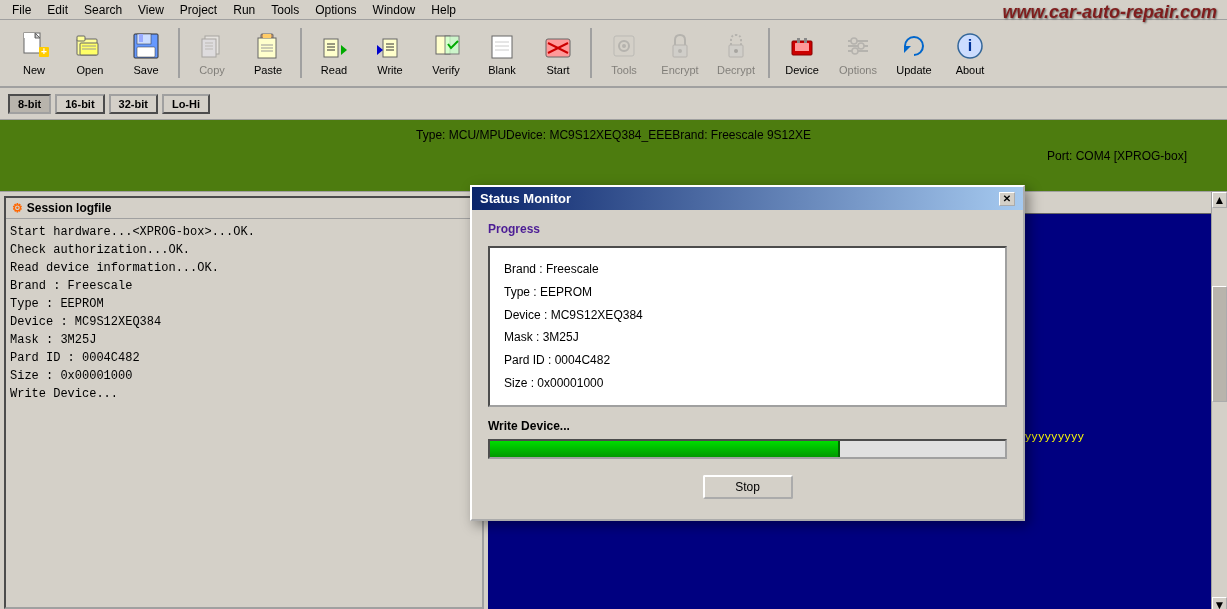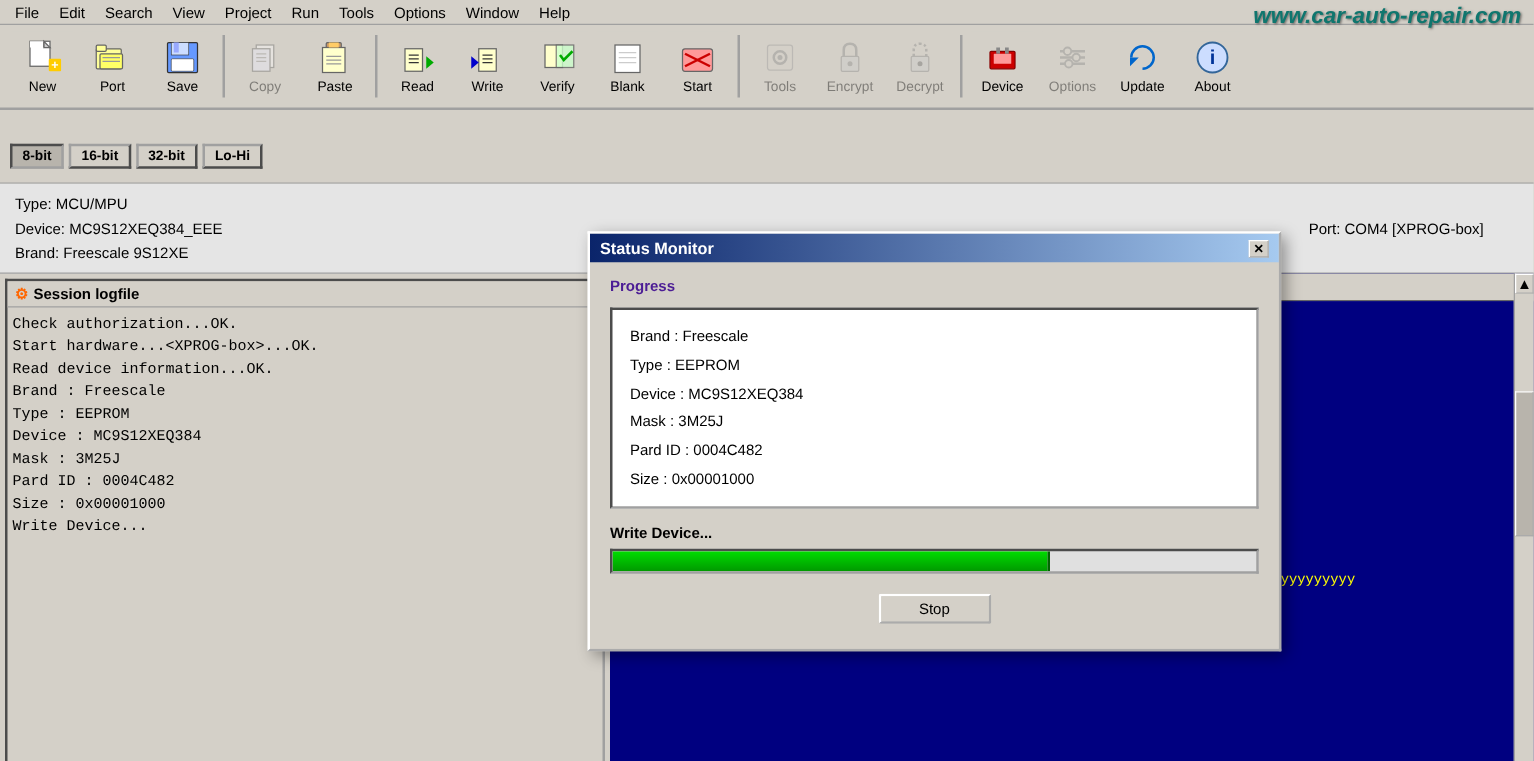--- a/index.html
+++ b/index.html
@@ -65,60 +65,58 @@
     .toolbar-separator {
       width: 2px;
       height: 50px;
       background: #a0a0a0;
       margin: 0 2px;
     }
     .watermark {
       position: absolute;
       top: 2px;
       right: 10px;
-      color: #0f766e;
+      color: #7f1d1d;
       font-size: 18px;
       font-weight: bold;
       font-style: italic;
       text-shadow: 1px 1px 2px rgba(0,0,0,0.5);
       z-index: 100;
     }
 
     
     .bit-row {
       background: #d4d0c8;
-      height: 44px;
+      height: 32px;
       display: flex;
       align-items: center;
       padding: 3px 8px;
       gap: 4px;
       border-bottom: 1px solid #a0a0a0;
-      margin-top: 15px;
     }
     .bit-btn {
       padding: 2px 8px;
       border: 2px outset #a0a0a0;
       background: #d4d0c8;
       cursor: pointer;
       font-size: 11px;
       font-weight: bold;
     }
     .bit-btn.active {
       border: 2px inset #a0a0a0;
       background: #b8b4ac;
     }
 
     
     .info-area {
-      background: #e5e5e5;
+      background: #4d7c0f;
       height: 72px;
       padding: 6px 12px;
       display: flex;
-      flex-direction: column;
-      justify-content: flex-end;
+      justify-content: center;
       border-bottom: 1px solid #a0a0a0;
       position: relative;
     }
     .info-line { font-size: 12px; line-height: 1.6; }
     .port-info {
       position: absolute;
       right: 40px;
       top: 50%;
       transform: translateY(-50%);
       font-size: 12px;
@@ -325,21 +323,21 @@
   <div class="toolbar-btn">
     <div class="icon-area">
       <svg width="30" height="30" viewBox="0 0 30 30">
         <rect x="2" y="8" width="20" height="16" fill="#ffff99" stroke="#666" stroke-width="1" rx="1"></rect>
         <rect x="2" y="5" width="8" height="5" fill="#ffff99" stroke="#666" stroke-width="1" rx="1"></rect>
         <rect x="5" y="12" width="18" height="12" fill="#ffff66" stroke="#666" stroke-width="1" rx="1"></rect>
         <line x1="7" y1="15" x2="21" y2="15" stroke="#999" stroke-width="1"></line>
         <line x1="7" y1="18" x2="21" y2="18" stroke="#999" stroke-width="1"></line>
       </svg>
     </div>
-    <span>Port</span>
+    <span>Open</span>
   </div>
 
   <div class="toolbar-btn">
     <div class="icon-area">
       <svg width="30" height="30" viewBox="0 0 30 30">
         <rect x="3" y="3" width="24" height="24" fill="#6699ff" stroke="#333" stroke-width="1" rx="1"></rect>
         <rect x="6" y="3" width="14" height="10" fill="#ccddff" stroke="#333" stroke-width="0.5"></rect>
         <rect x="8" y="3" width="4" height="8" fill="#99aaff"></rect>
         <rect x="6" y="16" width="18" height="10" fill="white" stroke="#333" stroke-width="0.5" rx="1"></rect>
       </svg>
@@ -533,22 +531,22 @@
 </div>
 
 <div class="main-content">
 
   <div class="session-panel">
     <div class="session-header">
       <span style="color:#ff6600;">⚙</span>
       <span>Session logfile</span>
     </div>
     <div class="session-content">
+      <div>Start hardware...&lt;XPROG-box&gt;...OK.</div>
       <div>Check authorization...OK.</div>
-      <div>Start hardware...&lt;XPROG-box&gt;...OK.</div>
       <div>Read device information...OK.</div>
       <div>Brand : Freescale</div>
       <div>Type : EEPROM</div>
       <div>Device : MC9S12XEQ384</div>
       <div>Mask : 3M25J</div>
       <div>Pard ID : 0004C482</div>
       <div>Size : 0x00001000</div>
       <div>Write Device...</div>
     </div>
   </div>

